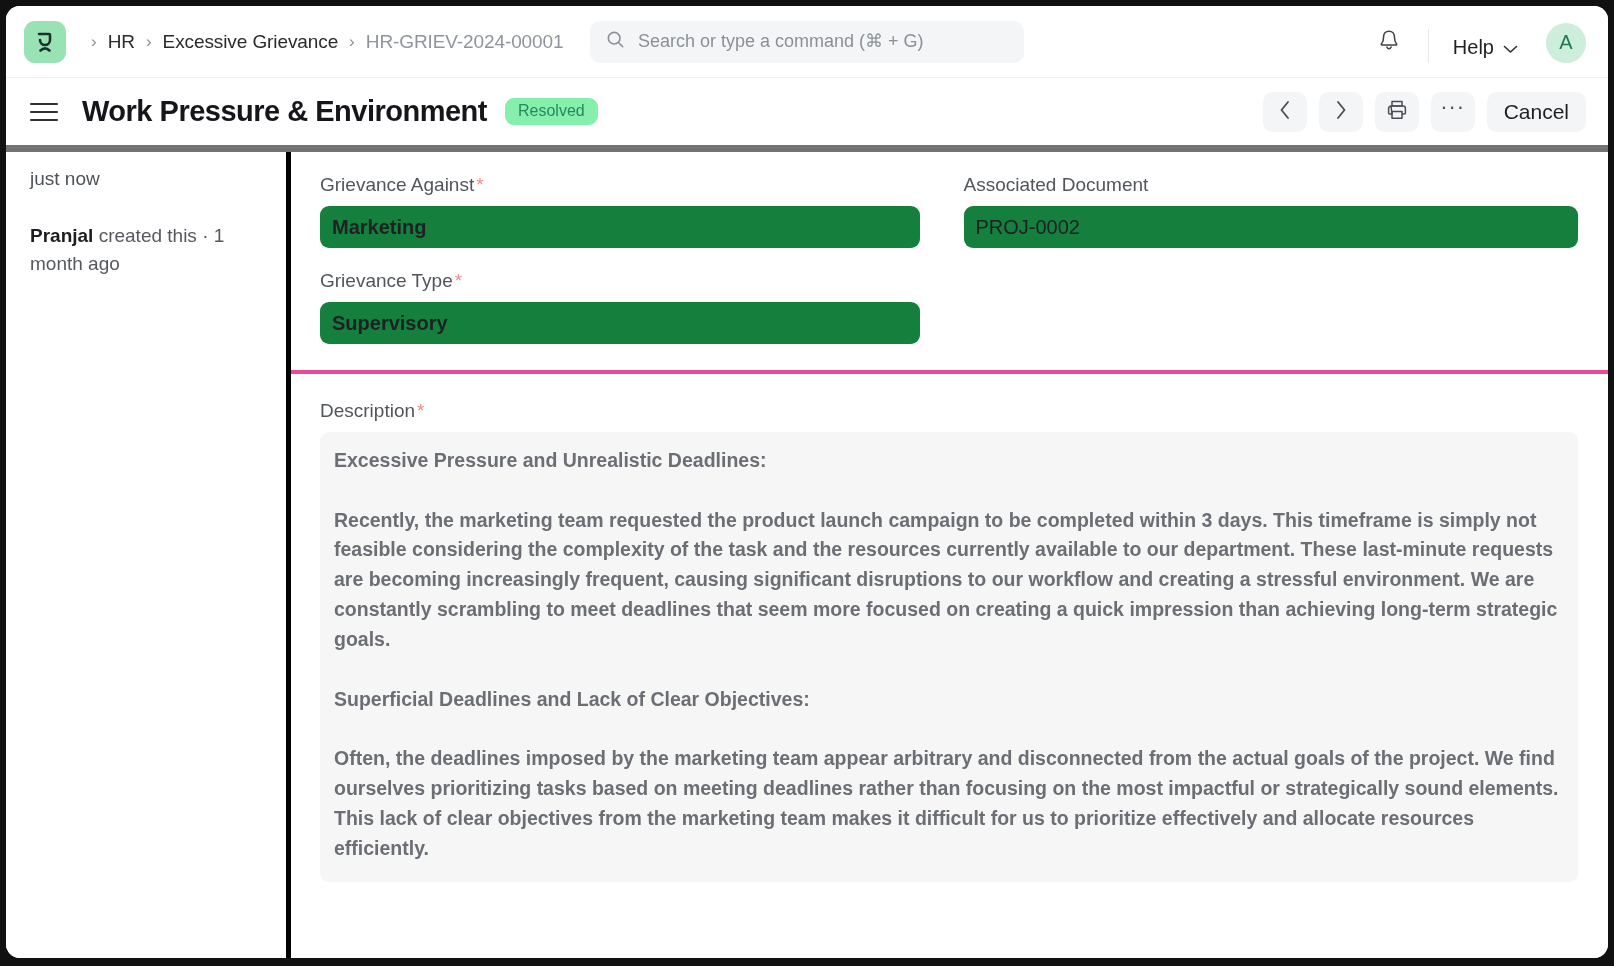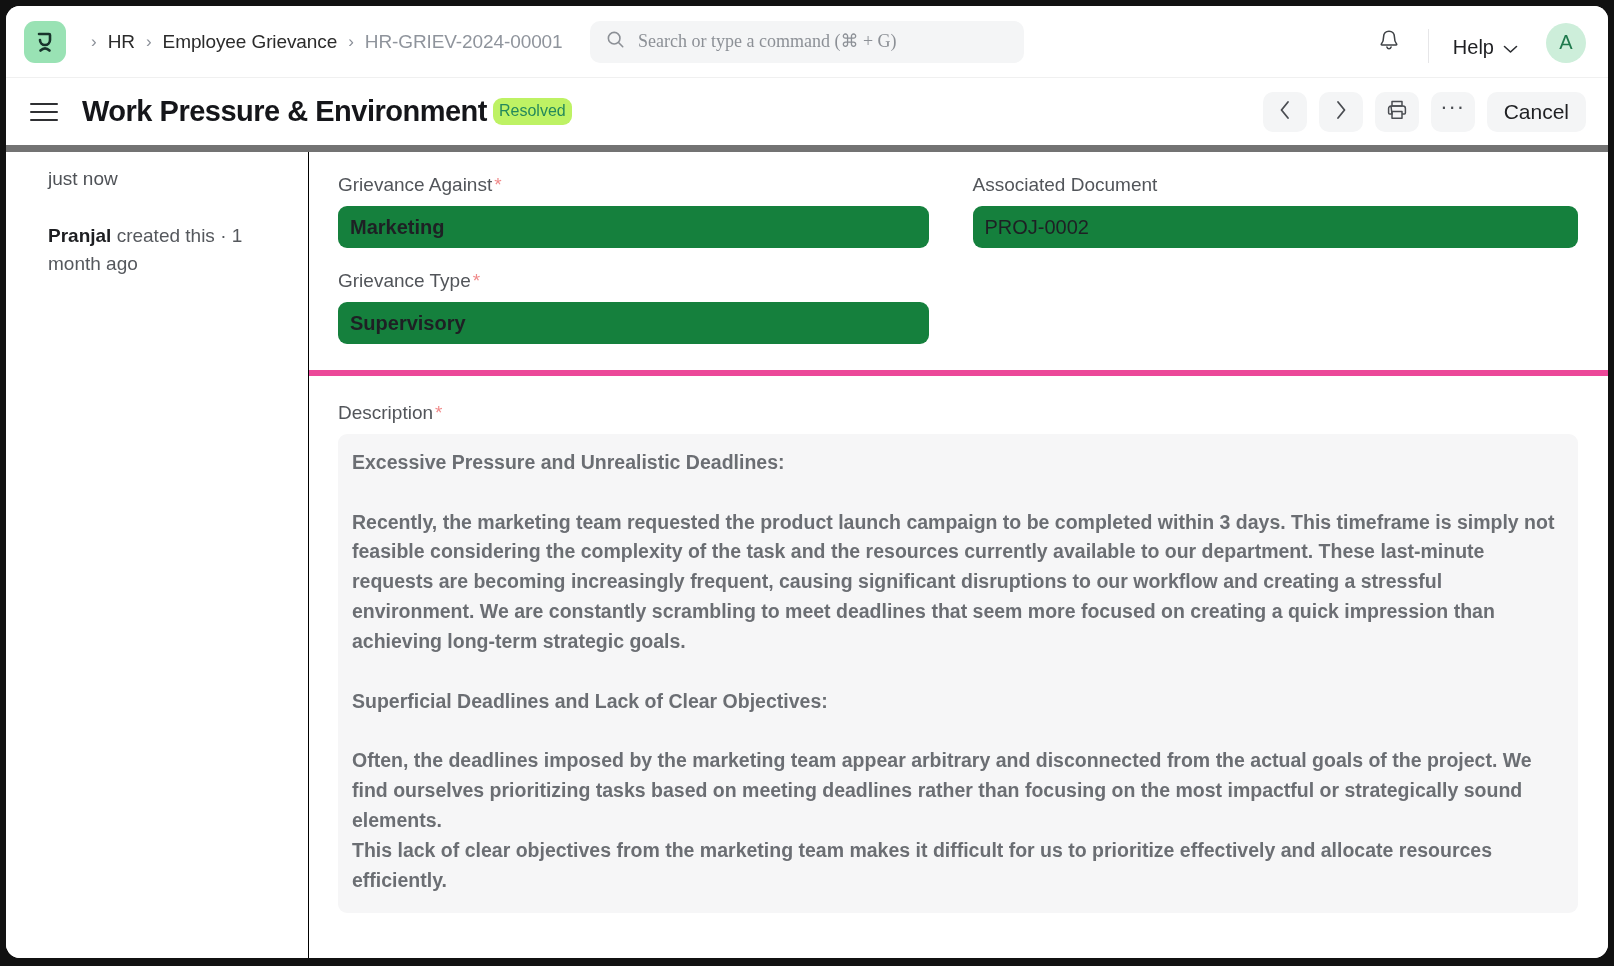--- a/index.html
+++ b/index.html
@@ -86,21 +86,21 @@
     border-radius: 10px;
     display: flex;
     align-items: center;
     padding: 0 16px;
     gap: 13px;
   }
   .search-box input {
     border: none;
     outline: none;
     background: transparent;
-    font-family: Liberation Serif, serif;
+    font-family: Liberation Sans, sans-serif;
     font-size: 18px;
     color: #2b2b2b;
     width: 100%;
   }
   .search-box input::placeholder { color: #8c9096; }
 
   .nav-right {
     margin-left: auto;
     display: flex;
     align-items: flex-end;
@@ -163,25 +163,25 @@
   .hamburger span:nth-child(2) { width: 28px; }
   .hamburger span:nth-child(3) { width: 28px; }
 
   .doc-title {
     font-size: 29px;
     font-weight: bold;
     color: #15161a;
     letter-spacing: -0.5px;
   }
   .status-badge {
-    margin-left: 6px;
-    background: #bef264;
+    margin-left: 18px;
+    background: #86efac;
     color: #24895b;
     font-size: 16px;
-    padding: 5px 6px 6px;
+    padding: 5px 13px 6px;
     border-radius: 9px;
     line-height: 1;
     display: inline-block;
   }
 
   .title-actions {
     margin-left: auto;
     display: flex;
     align-items: center;
     gap: 12px;
@@ -214,22 +214,21 @@
   .body-wrap {
     display: flex;
     height: calc(100% - 146px);
     background: #ffffff;
   }
 
   .sidebar {
     width: 285px;
     flex: 0 0 285px;
     padding: 16px 22px 0 24px;
-    border-right: 1px solid #000000;
-    margin-left: 18px;
+    border-right: 5px solid #000000;
   }
   .activity-time {
     font-size: 19px;
     color: #4f5257;
     margin-bottom: 32px;
   }
   .activity-line {
     font-size: 19px;
     color: #55585d;
     line-height: 1.45;
@@ -238,21 +237,21 @@
 
   .form-area {
     flex: 1;
     min-width: 0;
     overflow: hidden;
   }
 
   .field-section {
     display: flex;
     padding: 22px 0 26px 0;
-    border-bottom: 6px solid #ec4899;
+    border-bottom: 4px solid #ec4899;
   }
   .col {
     flex: 1 1 50%;
     padding: 0 28px;
     min-width: 0;
   }
   .col.left { padding-left: 29px; padding-right: 30px; }
   .col.right { padding-left: 14px; padding-right: 30px; }
 
   .field { margin-bottom: 22px; }
@@ -309,21 +308,21 @@
         <svg width="26" height="26" viewBox="0 0 26 26" aria-hidden="true">
           <path d="M7 5 H17 A1 1 0 0 1 18 6 V11 A5 5 0 0 1 13 16 A5 5 0 0 1 8 11" fill="none" stroke="#18332b" stroke-width="2.6" stroke-linecap="round" stroke-linejoin="round"></path>
           <path d="M8.5 21.5 Q13 17.2 17.5 21.5" fill="none" stroke="#18332b" stroke-width="2.6" stroke-linecap="round"></path>
         </svg>
       </div>
 
       <nav class="breadcrumb">
         <span class="crumb-sep">›</span>
         <span class="crumb">HR</span>
         <span class="crumb-sep">›</span>
-        <span class="crumb">Employee Grievance</span>
+        <span class="crumb">Excessive Grievance</span>
         <span class="crumb-sep">›</span>
         <span class="crumb muted">HR-GRIEV-2024-00001</span>
       </nav>
 
       <div class="search-wrap">
         <div class="search-box">
           <span>
             <svg width="19" height="19" viewBox="0 0 20 20" aria-hidden="true">
               <circle cx="8.6" cy="8.6" r="6.1" fill="none" stroke="#8c9096" stroke-width="1.7"></circle>
               <line x1="13.2" y1="13.2" x2="17.6" y2="17.6" stroke="#8c9096" stroke-width="1.7" stroke-linecap="round"></line>

